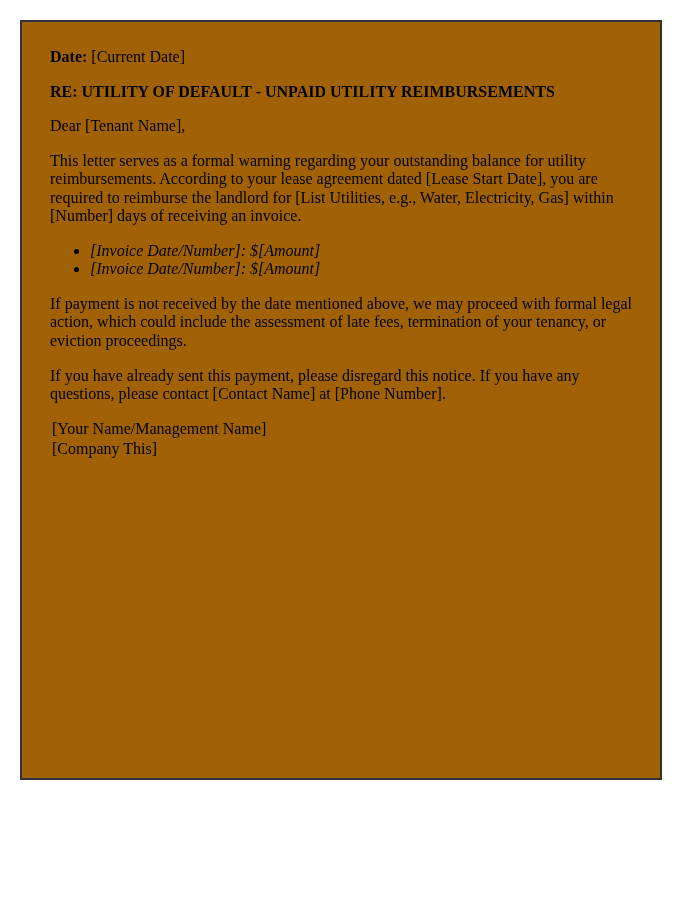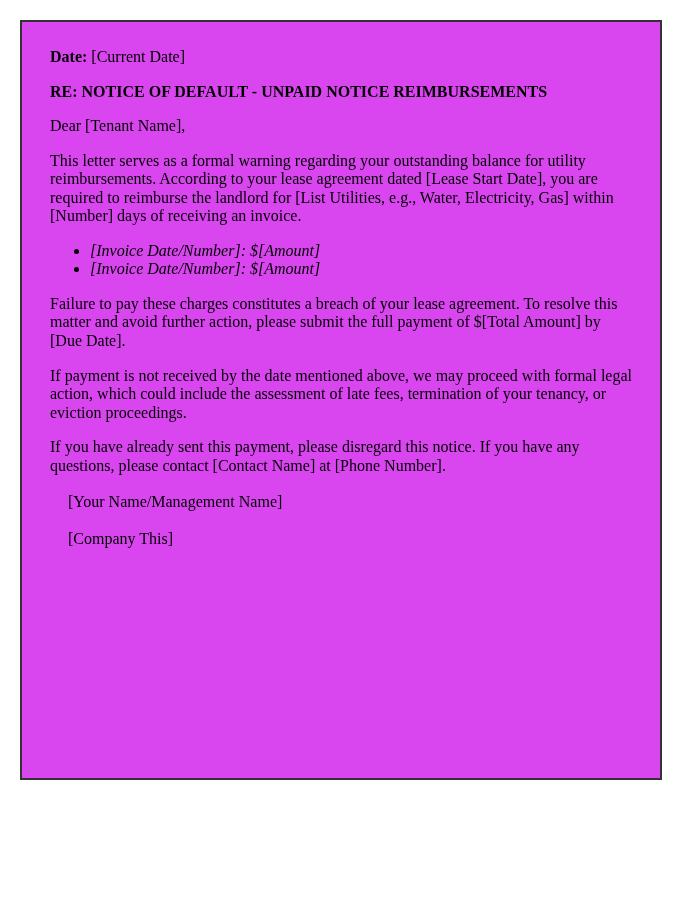--- a/index.html
+++ b/index.html
@@ -18,60 +18,59 @@
   }
   .letter-page {
     position: absolute;
     left: 20px;
     top: 20px;
     width: 642px;
     height: 760px;
     box-sizing: border-box;
     border: 2px solid #333333;
     padding: 10px 28px;
-    background: #d946ef;
+    background: #a16207;
     overflow: hidden;
   }
   p, .para {
     margin: 16px 0;
   }
   strong, .b {
     font-weight: bold;
   }
   ul.invoice-list {
     margin: 0 0;
     padding-left: 40px;
     list-style-type: disc;
     font-style: italic;
   }
   .sig-line {
-    margin: 18px;
+    margin: 2px;
   }
 </style>
 </head>
 <body>
 
 <div class="letter-page">
 
   <p><strong>Date:</strong> <span>[Current Date]</span></p>
 
 
-  <p><strong>RE: NOTICE OF DEFAULT - UNPAID NOTICE REIMBURSEMENTS</strong></p>
+  <p><strong>RE: UTILITY OF DEFAULT - UNPAID UTILITY REIMBURSEMENTS</strong></p>
 
   <p>Dear [Tenant Name],</p>
 
   <p>This letter serves as a formal warning regarding your outstanding balance for utility reimbursements. According to your lease agreement dated [Lease Start Date], you are required to reimburse the landlord for [List Utilities, e.g., Water, Electricity, Gas] within [Number] days of receiving an invoice.</p>
 
 
   <ul class="invoice-list">
     <li>[Invoice Date/Number]: $[Amount]</li>
     <li>[Invoice Date/Number]: $[Amount]</li>
   </ul>
 
-  <p>Failure to pay these charges constitutes a breach of your lease agreement. To resolve this matter and avoid further action, please submit the full payment of $[Total Amount] by [Due Date].</p>
 
 
   <p>If payment is not received by the date mentioned above, we may proceed with formal legal action, which could include the assessment of late fees, termination of your tenancy, or eviction proceedings.</p>
 
   <p>If you have already sent this payment, please disregard this notice. If you have any questions, please contact [Contact Name] at [Phone Number].</p>
 
 
   <div class="para">
     <div class="sig-line">[Your Name/Management Name]</div>
     <div class="sig-line">[Company This]</div>

